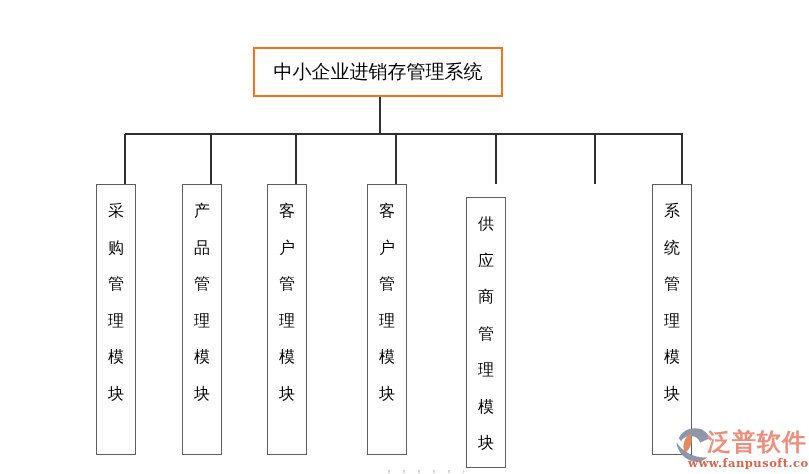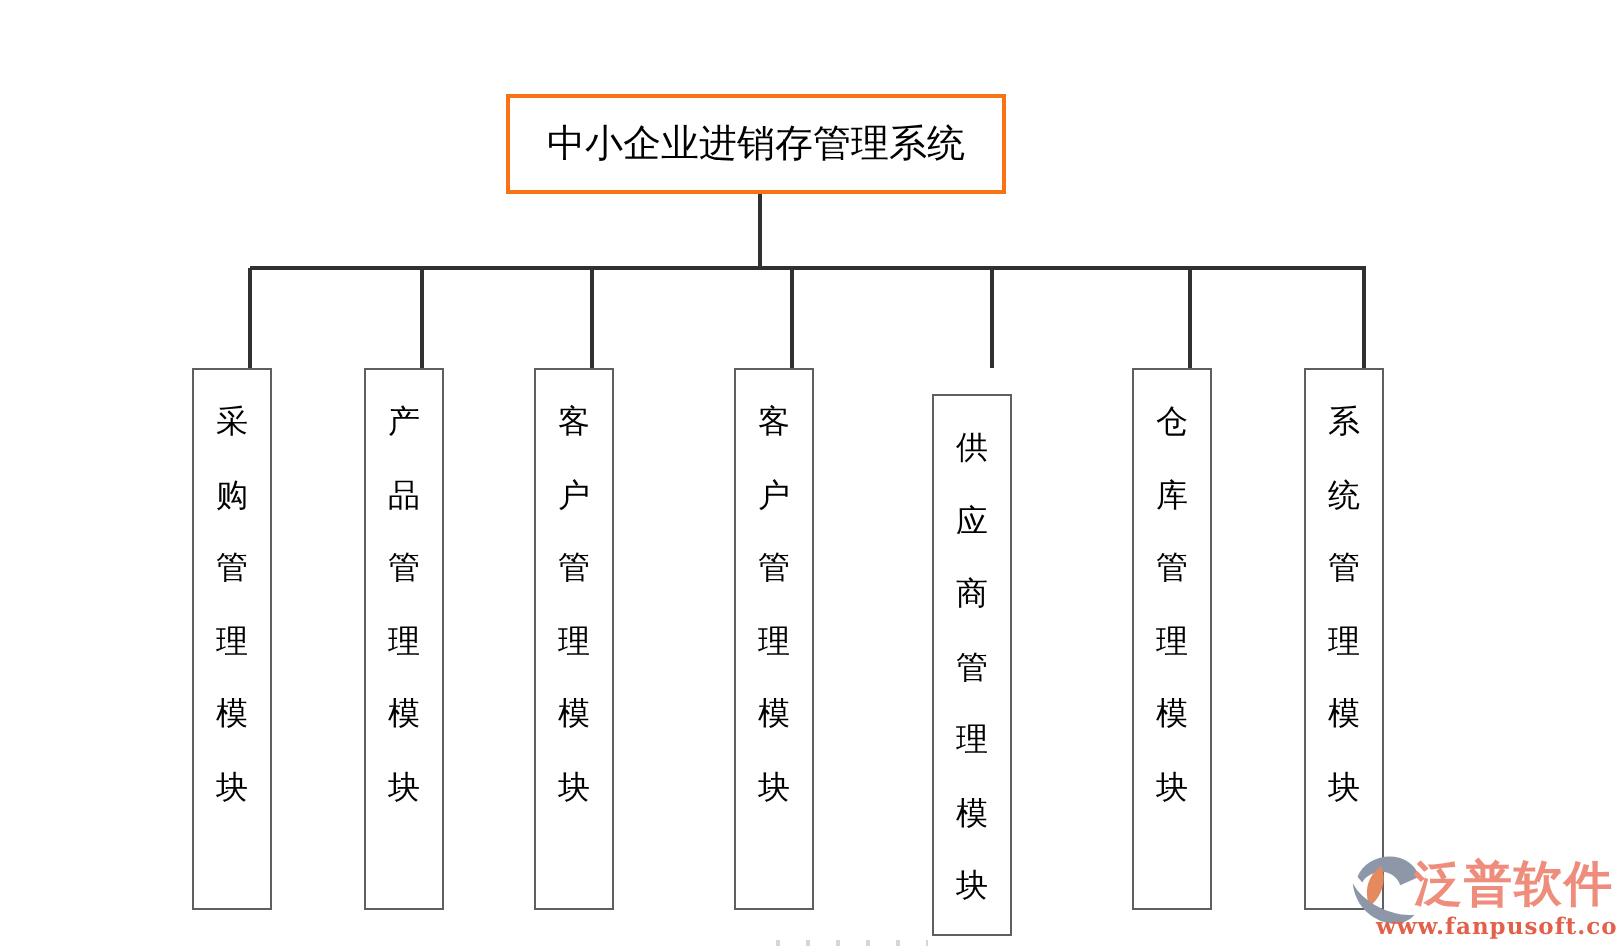--- a/index.html
+++ b/index.html
@@ -111,23 +111,20 @@
   </div>
   <div class="module-box m3">
     <span class="vlabel">客户管理模块</span>
   </div>
   <div class="module-box m4">
     <span class="vlabel">客户管理模块</span>
   </div>
   <div class="module-box m5">
     <span class="vlabel">供应商管理模块</span>
   </div>
-  <div class="module-box m6">
-    <span class="vlabel">仓库管理模块</span>
-  </div>
   <div class="module-box m7">
     <span class="vlabel">系统管理模块</span>
   </div>
 
   <div class="caption-fragment"></div>
 
   <div class="logo">
     <svg class="logo-icon" viewBox="0 0 40 40">
 
       <path d="M5 13 C 8 5 18 0.5 27 3 C 32 4.5 36 8 37.5 13 L 27.5 17.5 C 26 13 21.5 10 16.5 10.5 C 12.5 11 9 13 7.5 16 Z" fill="#8d97a8"></path>

